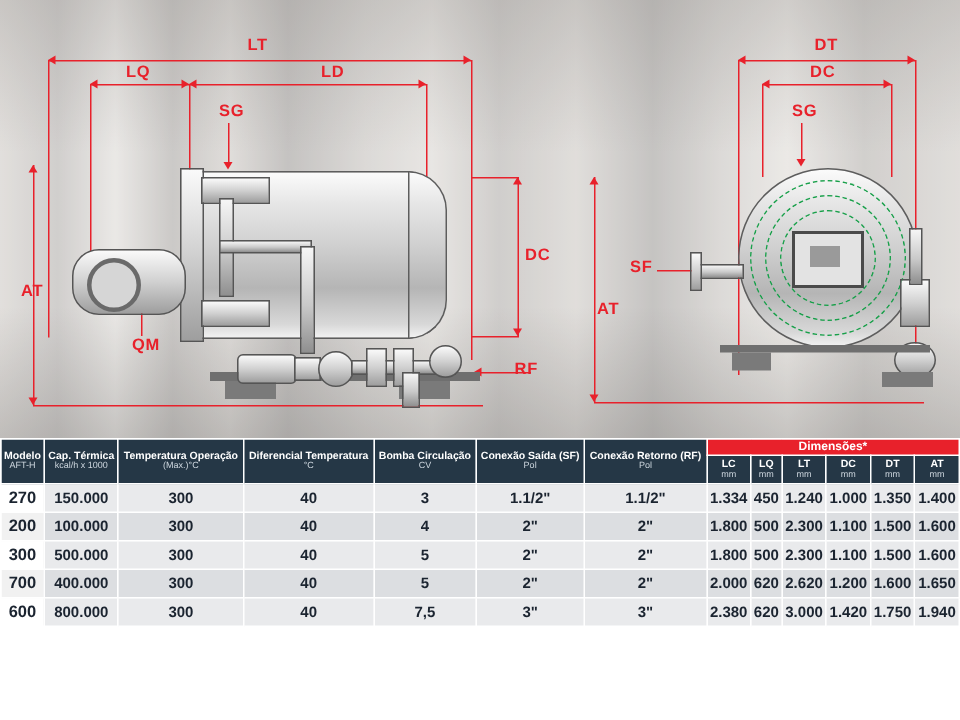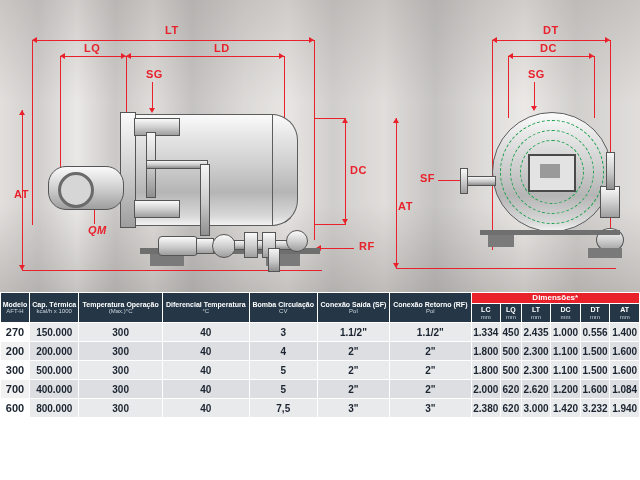--- a/index.html
+++ b/index.html
@@ -80,24 +80,24 @@
     <div class="arrowU" style="left:342px;top:118px;"></div>
     <div class="arrowD" style="left:342px;top:219px;"></div>
     <div class="redline h" style="left:314px;top:118px;width:32px;"></div>
     <div class="redline h" style="left:314px;top:224px;width:32px;"></div>
     <div class="dimlabel" style="left:350px;top:164px;">DC</div>
 
     <div class="dimlabel" style="left:146px;top:68px;">SG</div>
     <div class="redline v" style="left:152px;top:82px;height:28px;"></div>
     <div class="arrowD" style="left:149px;top:108px;"></div>
 
-    <div class="dimlabel" style="left:88px;top:224px;font-style:italic;">QM</div>
+    <div class="dimlabel" style="left:88px;top:224px;">QM</div>
     <div class="redline v" style="left:94px;top:208px;height:16px;"></div>
 
-    <div class="dimlabel" style="left:359px;top:240px;">RF</div>
+    <div class="dimlabel" style="left:343px;top:240px;">RF</div>
     <div class="redline h" style="left:318px;top:248px;width:36px;"></div>
     <div class="arrowL" style="left:316px;top:245px;"></div>
 
     <div class="vessel" style="left:128px;top:114px;width:156px;height:110px;border-radius:6px 14px 14px 6px;"></div>
     <div class="vessel" style="left:272px;top:114px;width:24px;height:110px;border-radius:0 40px 40px 0;"></div>
     <div class="metal" style="position:absolute;left:120px;top:112px;width:14px;height:114px;"></div>
 
     <div class="metal" style="position:absolute;left:134px;top:118px;width:44px;height:16px;"></div>
     <div class="metal" style="position:absolute;left:134px;top:200px;width:44px;height:16px;"></div>
     <div class="pipe" style="left:146px;top:132px;width:8px;height:64px;"></div>
@@ -230,28 +230,28 @@
       <tr>
         <td class="model">270</td>
         <td>150.000</td>
         <td>300</td>
         <td>40</td>
         <td>3</td>
         <td>1.1/2"</td>
         <td>1.1/2"</td>
         <td>1.334</td>
         <td>450</td>
-        <td>2.435</td>
+        <td>1.240</td>
         <td>1.000</td>
-        <td>0.556</td>
+        <td>1.350</td>
         <td>1.400</td>
       </tr>
       <tr>
         <td class="model">200</td>
-        <td>200.000</td>
+        <td>100.000</td>
         <td>300</td>
         <td>40</td>
         <td>4</td>
         <td>2"</td>
         <td>2"</td>
         <td>1.800</td>
         <td>500</td>
         <td>2.300</td>
         <td>1.100</td>
         <td>1.500</td>
@@ -278,33 +278,33 @@
         <td>300</td>
         <td>40</td>
         <td>5</td>
         <td>2"</td>
         <td>2"</td>
         <td>2.000</td>
         <td>620</td>
         <td>2.620</td>
         <td>1.200</td>
         <td>1.600</td>
-        <td>1.084</td>
+        <td>1.650</td>
       </tr>
       <tr>
         <td class="model">600</td>
         <td>800.000</td>
         <td>300</td>
         <td>40</td>
         <td>7,5</td>
         <td>3"</td>
         <td>3"</td>
         <td>2.380</td>
         <td>620</td>
         <td>3.000</td>
         <td>1.420</td>
-        <td>3.232</td>
+        <td>1.750</td>
         <td>1.940</td>
       </tr>
     </tbody>
   </table>
 
 </div>
 
 </body></html>

